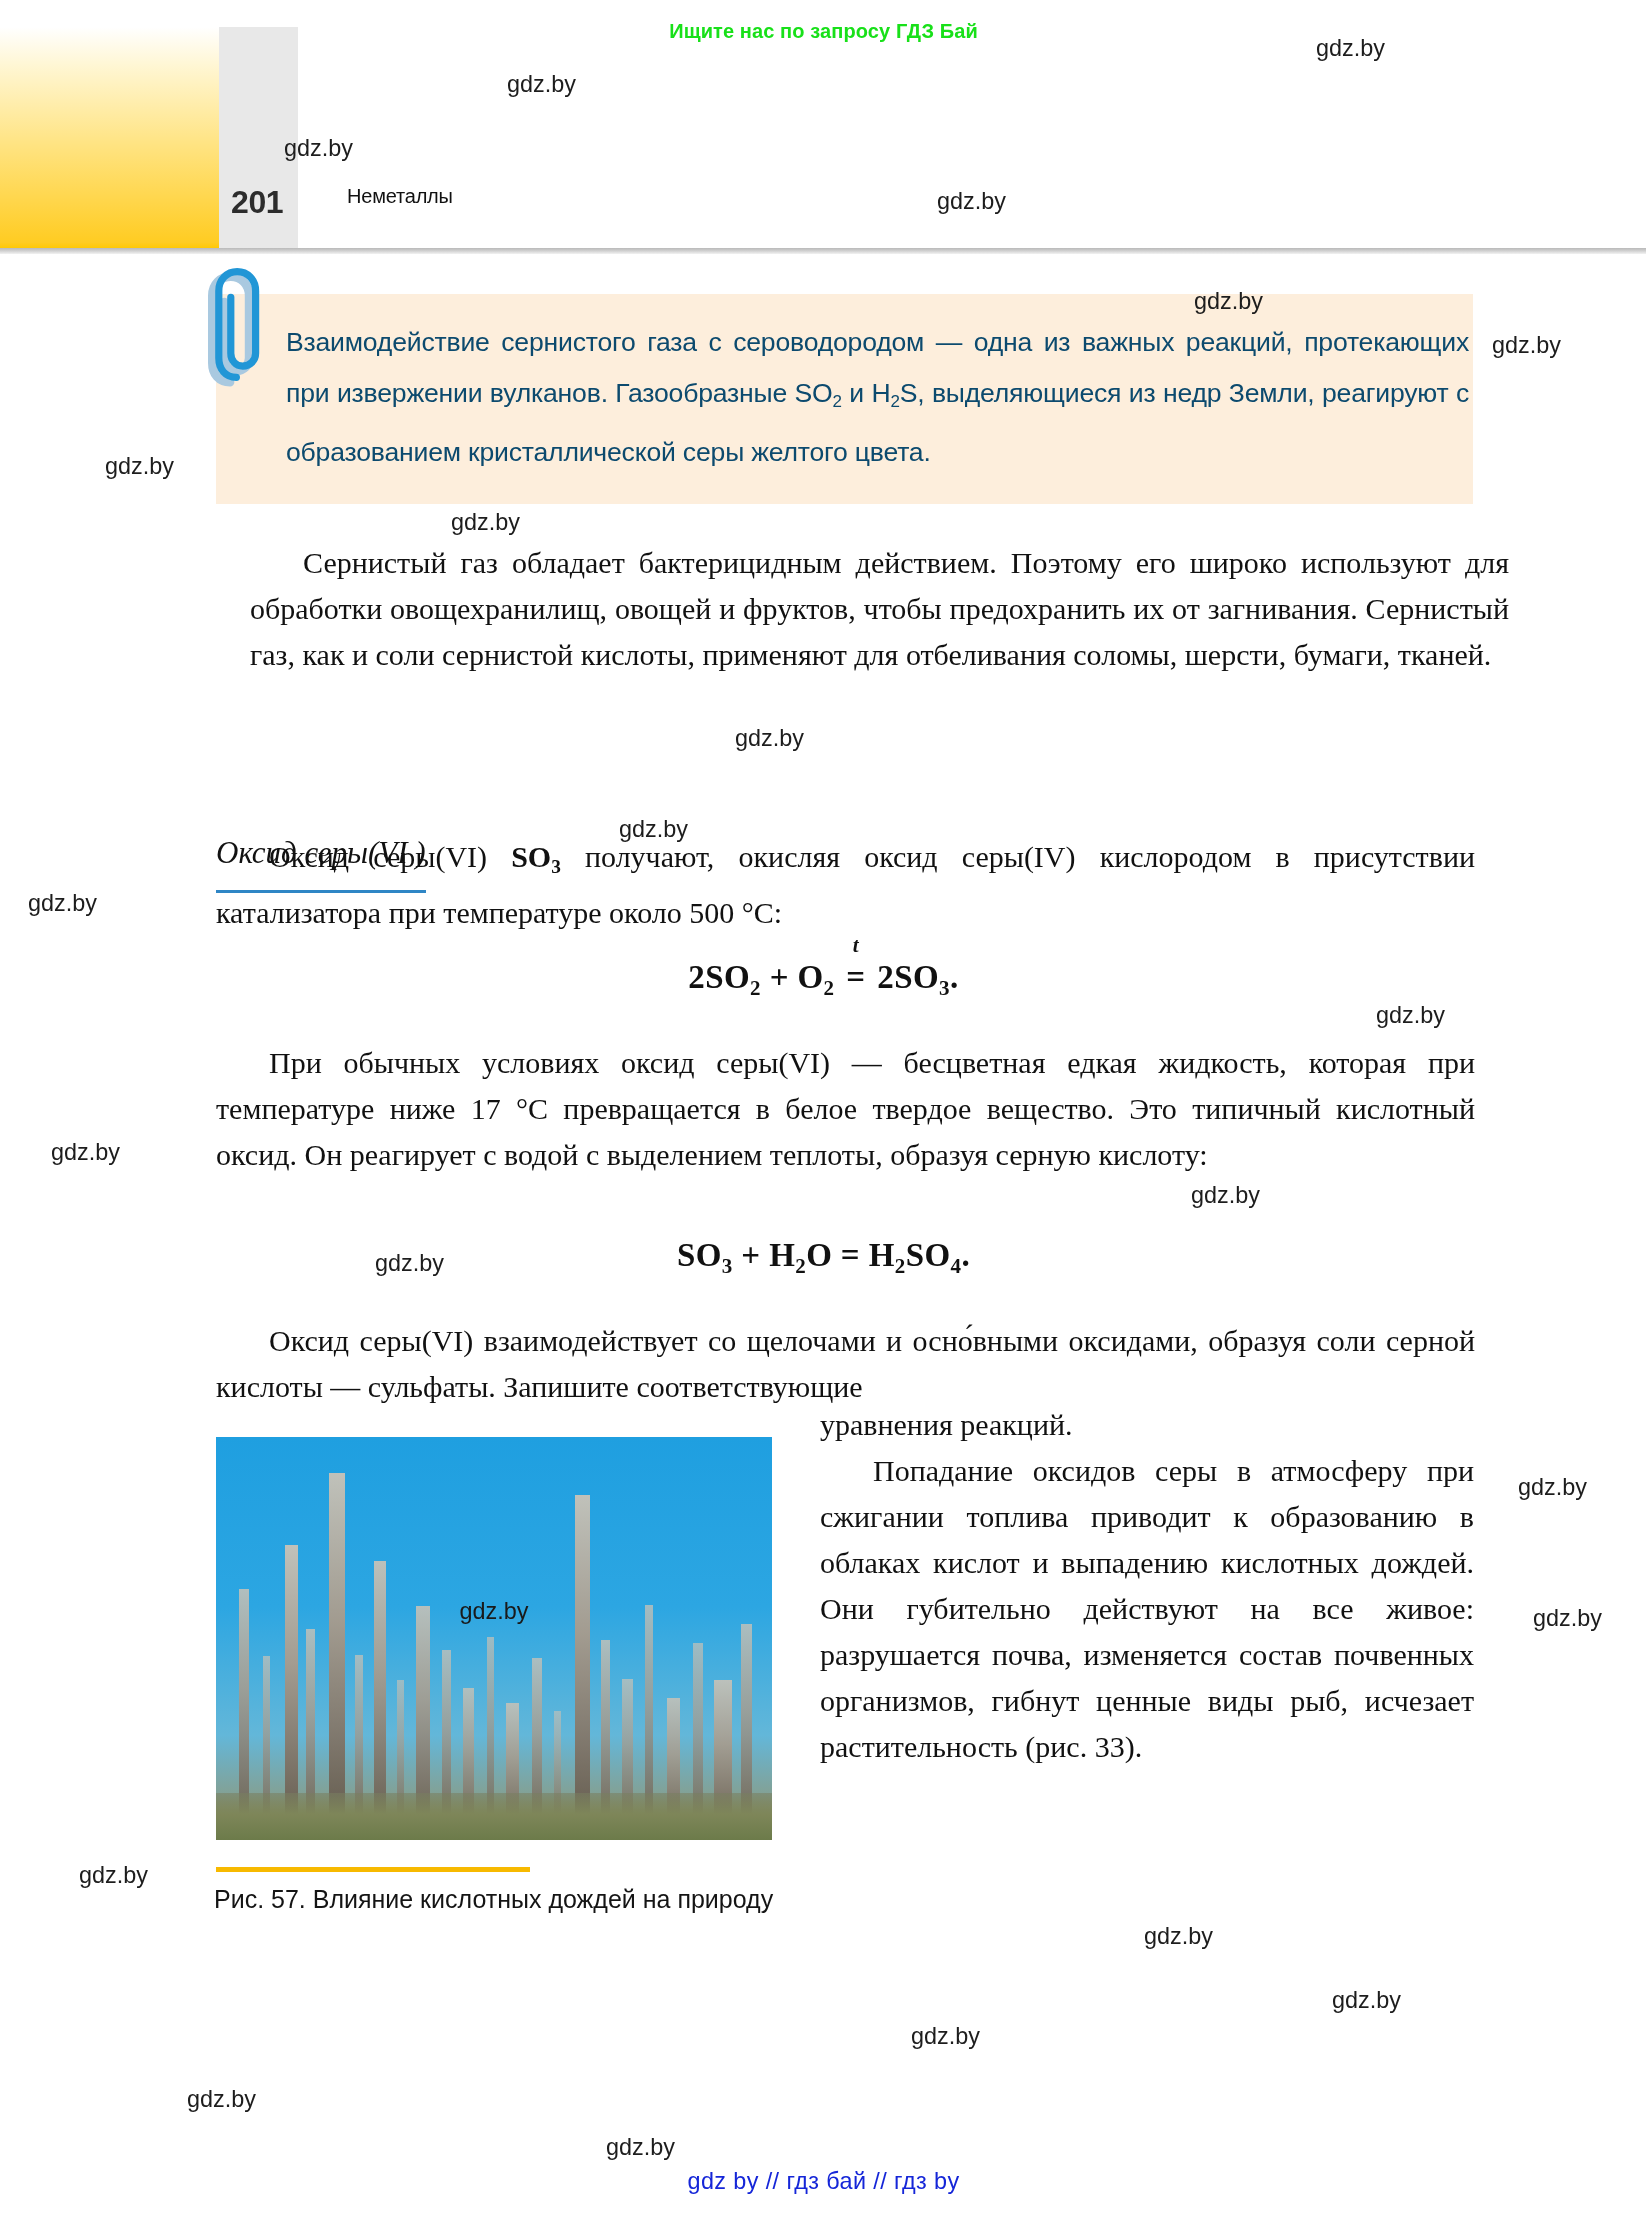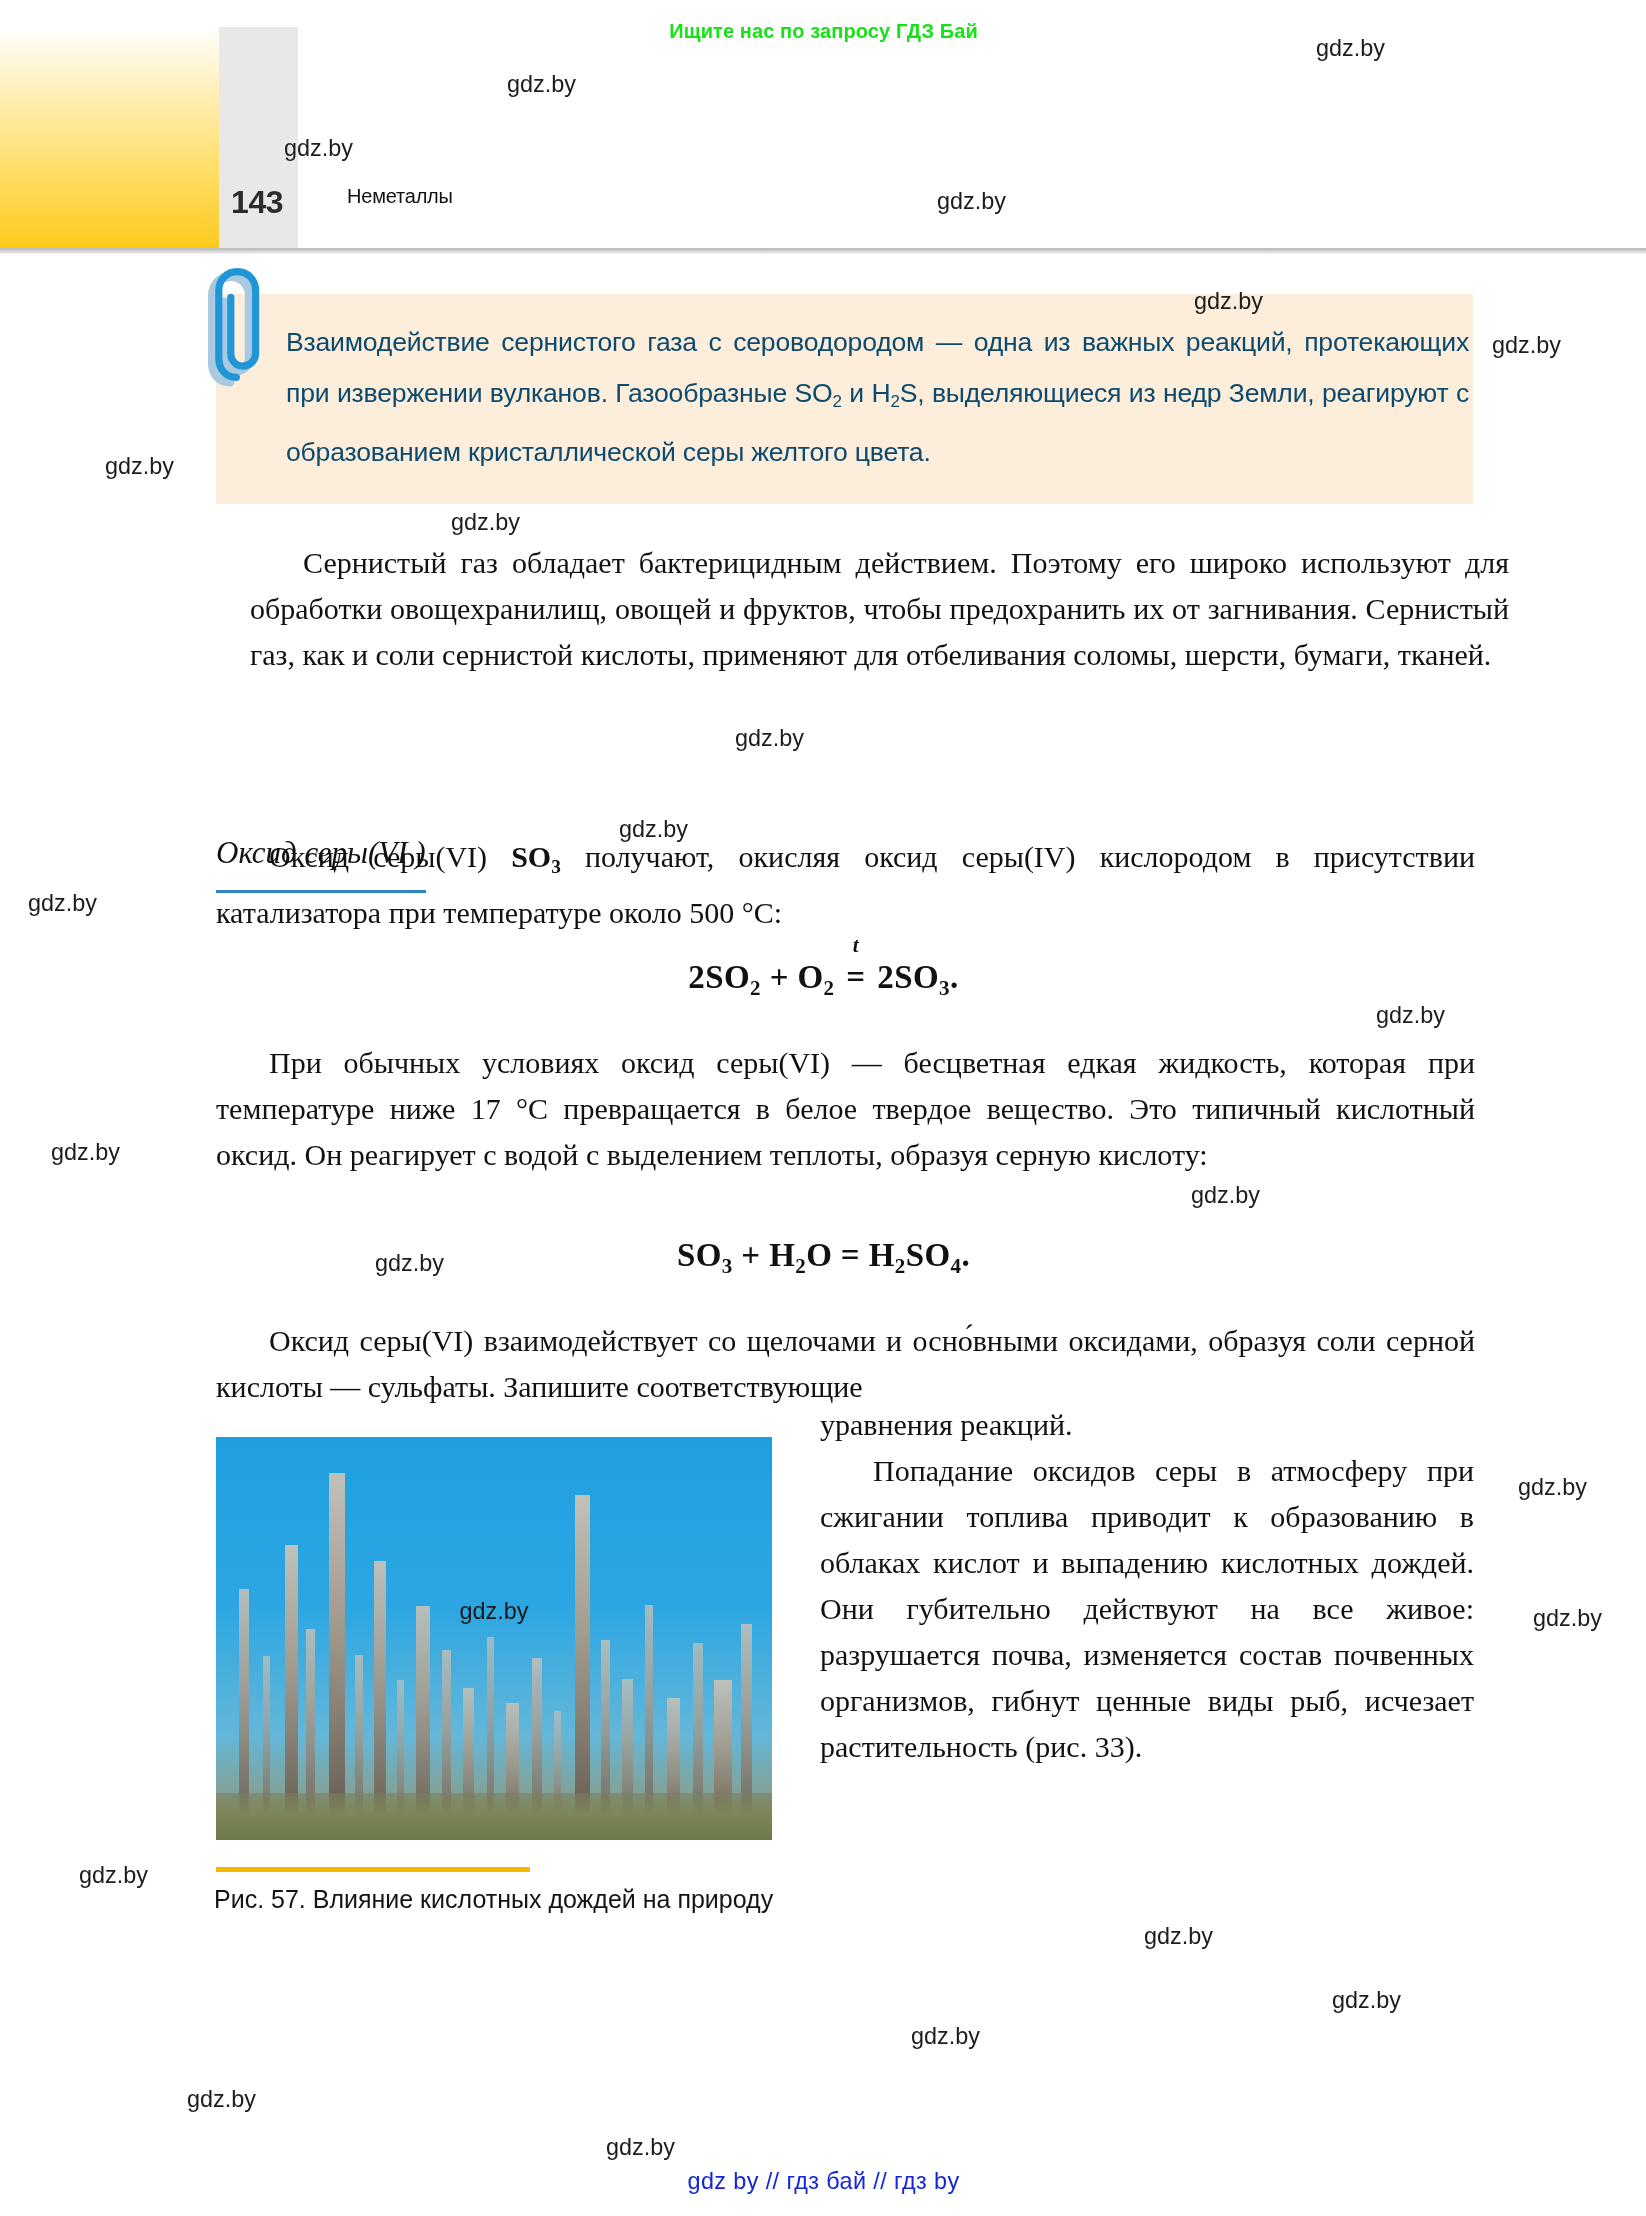--- a/index.html
+++ b/index.html
@@ -287,21 +287,21 @@
 </head>
 <body>
 
 <div class="promo-banner">Ищите нас по запросу ГДЗ Бай</div>
 
 <div class="header-band">
   <div class="header-yellow"></div>
   <div class="header-gray"></div>
 </div>
 <div class="header-rule"></div>
-<div class="page-number">143</div>
+<div class="page-number">201</div>
 <div class="running-title">Неметаллы</div>
 
 <div class="callout"></div>
 <svg class="paperclip" viewBox="0 0 70 150">
   <path d="M30 142 C16 142 8 132 8 118 L8 34 C8 20 18 10 31 10 C44 10 54 20 54 34 L54 112 C54 121 47 128 38 128 C29 128 23 121 23 112 L23 42" fill="none" stroke="#a9c9e0" stroke-width="11" stroke-linecap="round"></path>
   <path d="M38 136 C24 136 16 126 16 112 L16 28 C16 14 26 4 39 4 C52 4 62 14 62 28 L62 106 C62 115 55 122 46 122 C37 122 31 115 31 106 L31 36" fill="none" stroke="#2196d6" stroke-width="9" stroke-linecap="round"></path>
 </svg>
 <div class="callout-text">Взаимодействие сернистого газа с сероводородом — одна из важных реакций, протекающих при извержении вулканов. Газообразные SO<sub>2</sub> и H<sub>2</sub>S, выделяющиеся из недр Земли, реагируют с образованием кристаллической серы желтого цвета.</div>
 
 <div class="body-par p1" style="text-indent:53px;margin-left:34px;">Сернистый газ обладает бактерицидным действием. Поэтому его широко используют для обработки овощехранилищ, овощей и фруктов, чтобы предохранить их от загнивания. Сернистый газ, как и соли сернистой кислоты, применяют для отбеливания соломы, шерсти, бумаги, тканей.</div>

